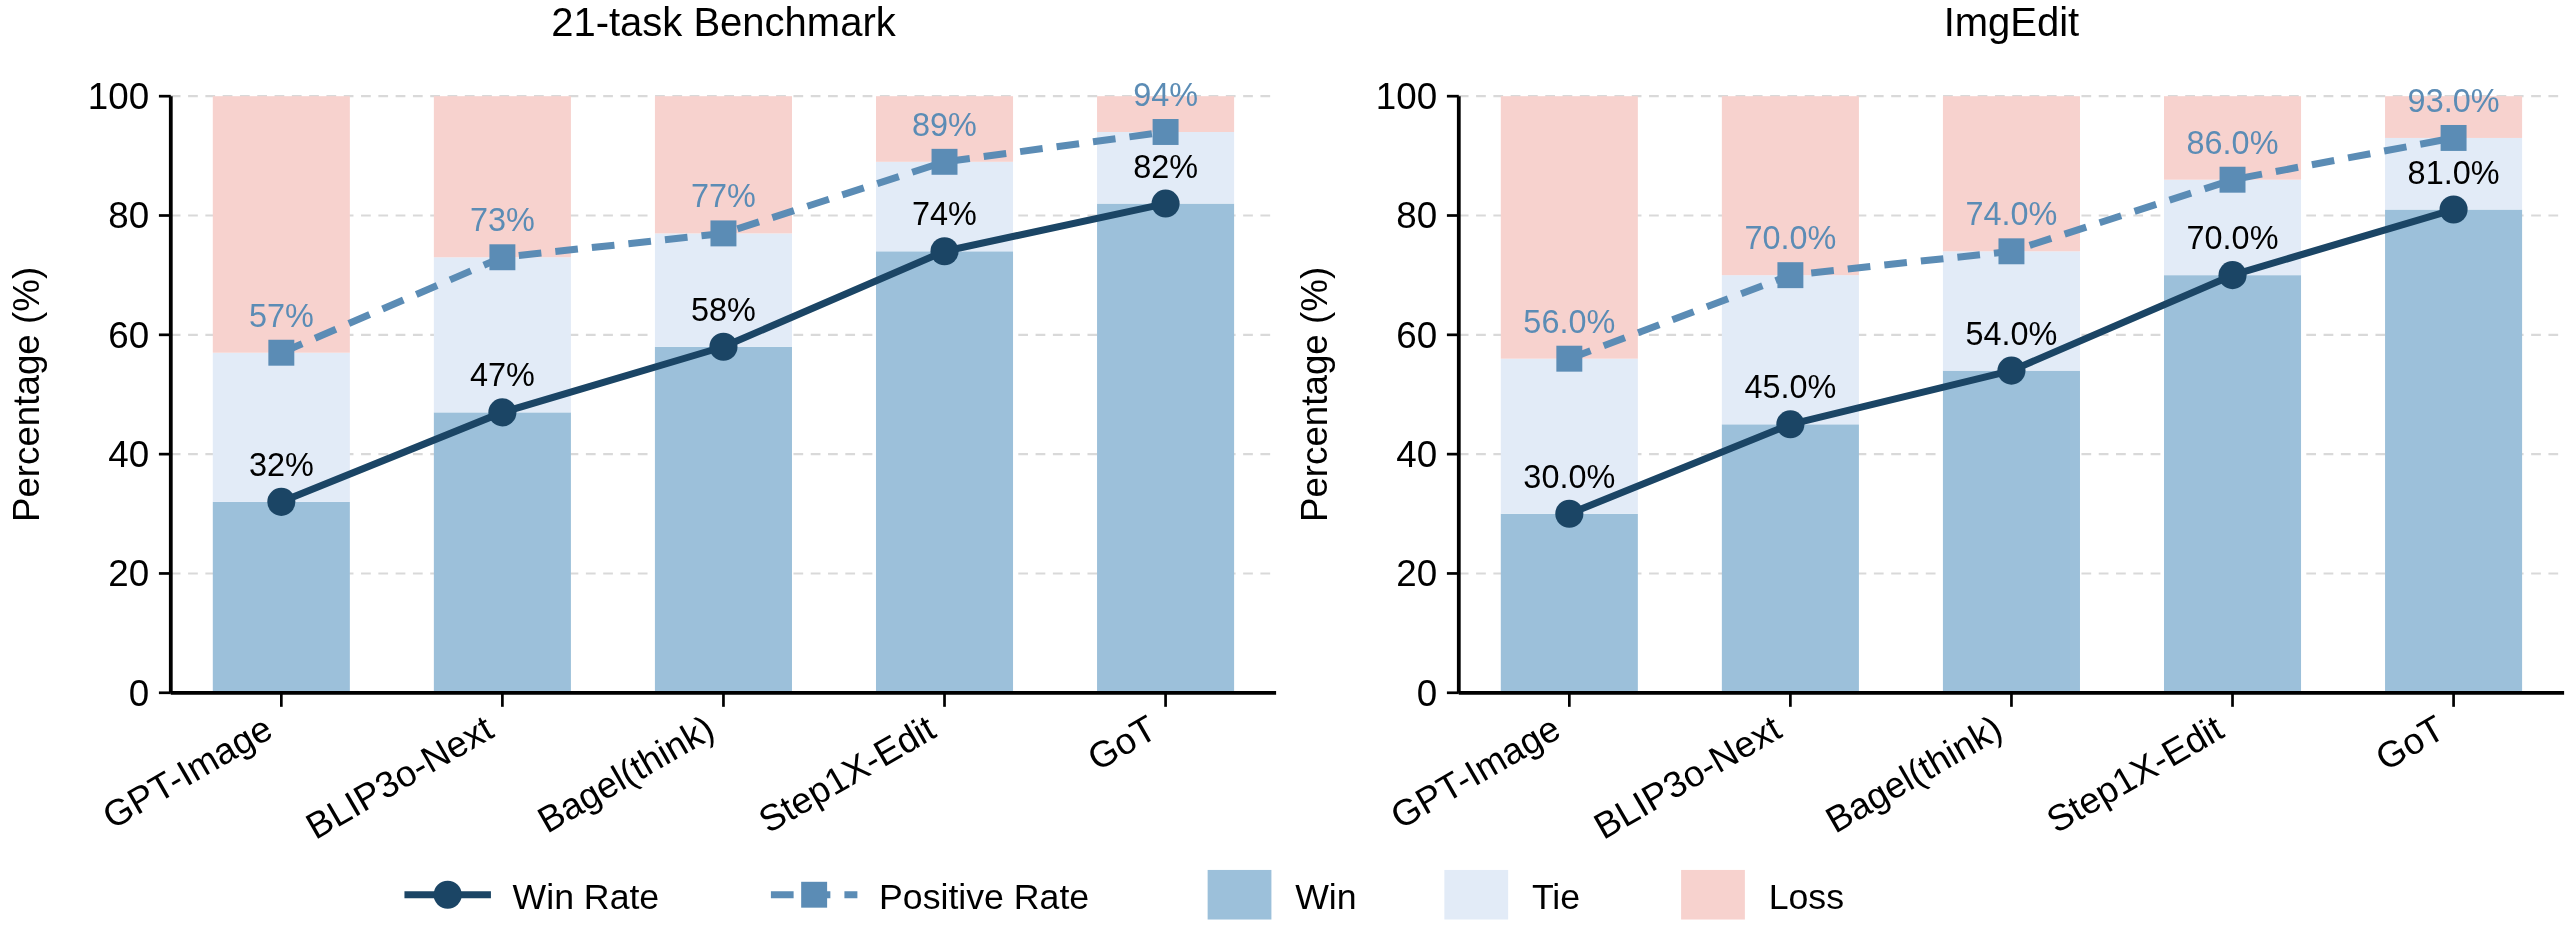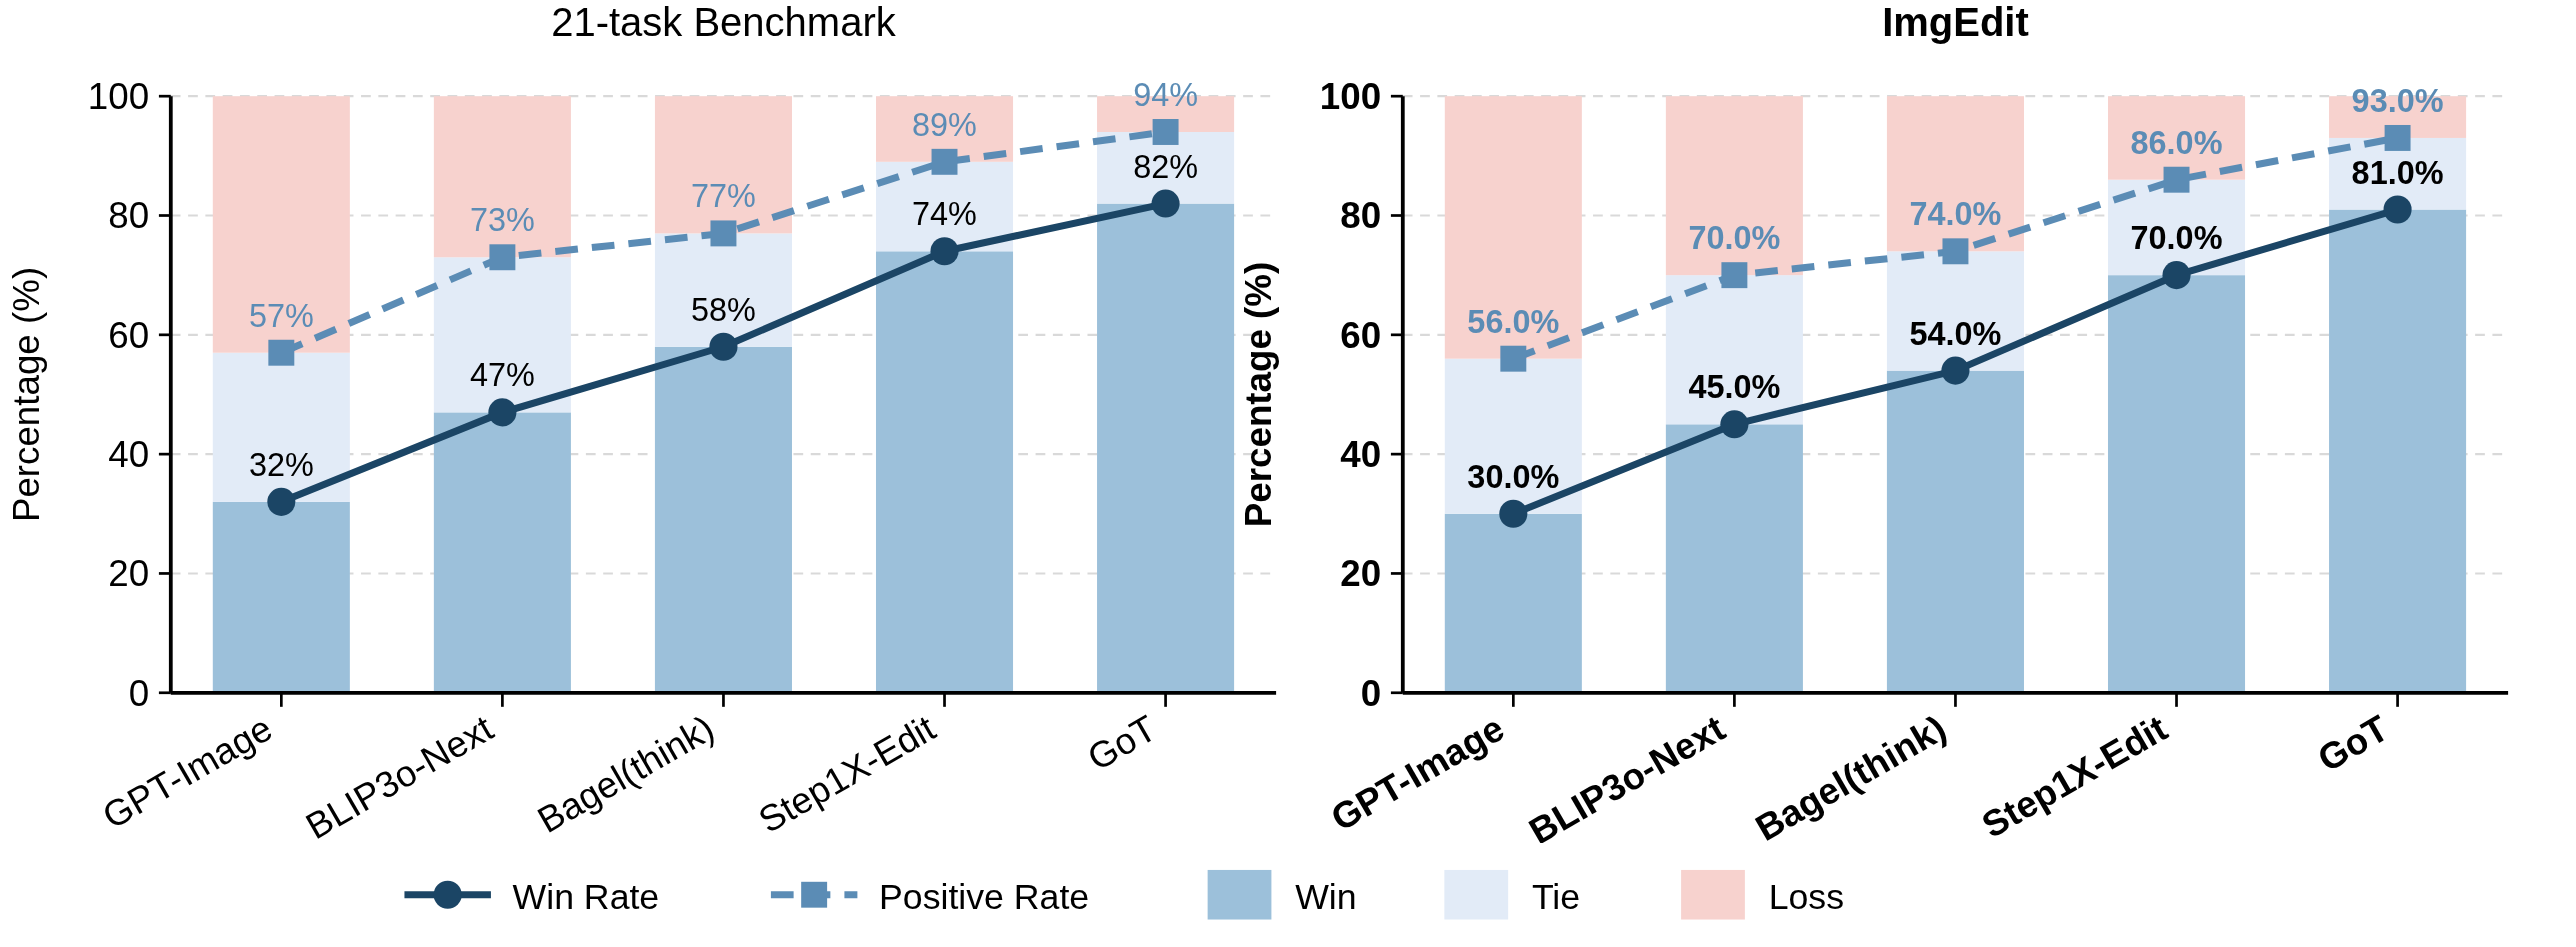--- a/index.html
+++ b/index.html
@@ -18,21 +18,21 @@
     width: 2576px;
     height: 767px;
     background: #ffffff;
   }
   .panel {
     position: absolute;
     top: 0;
     height: 843px;
   }
   #panel-left  { left: 0px;    width: 1288px; }
-  #panel-right { left: 1232px; width: 1288px; font-weight: bold; }
+  #panel-right { left: 1288px; width: 1288px; }
 
   .panel-svg { display: block; width: 100%; height: 100%; }
 
   #legend-strip {
     position: absolute;
     left: 18px;
     top: 843px;
     width: 2576px;
     height: 104px;
   }

